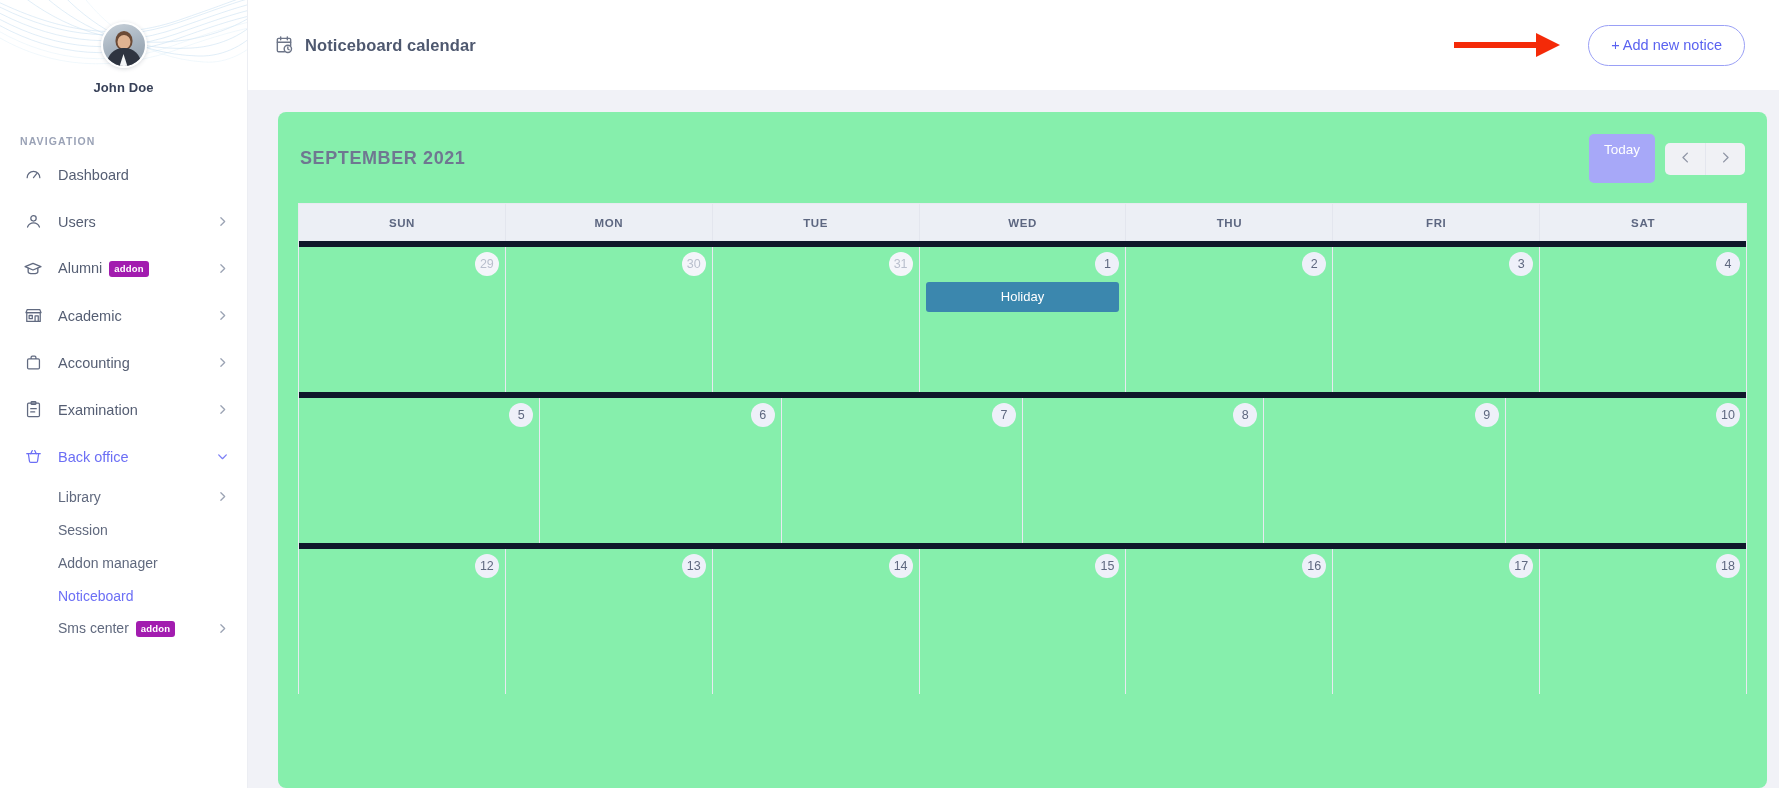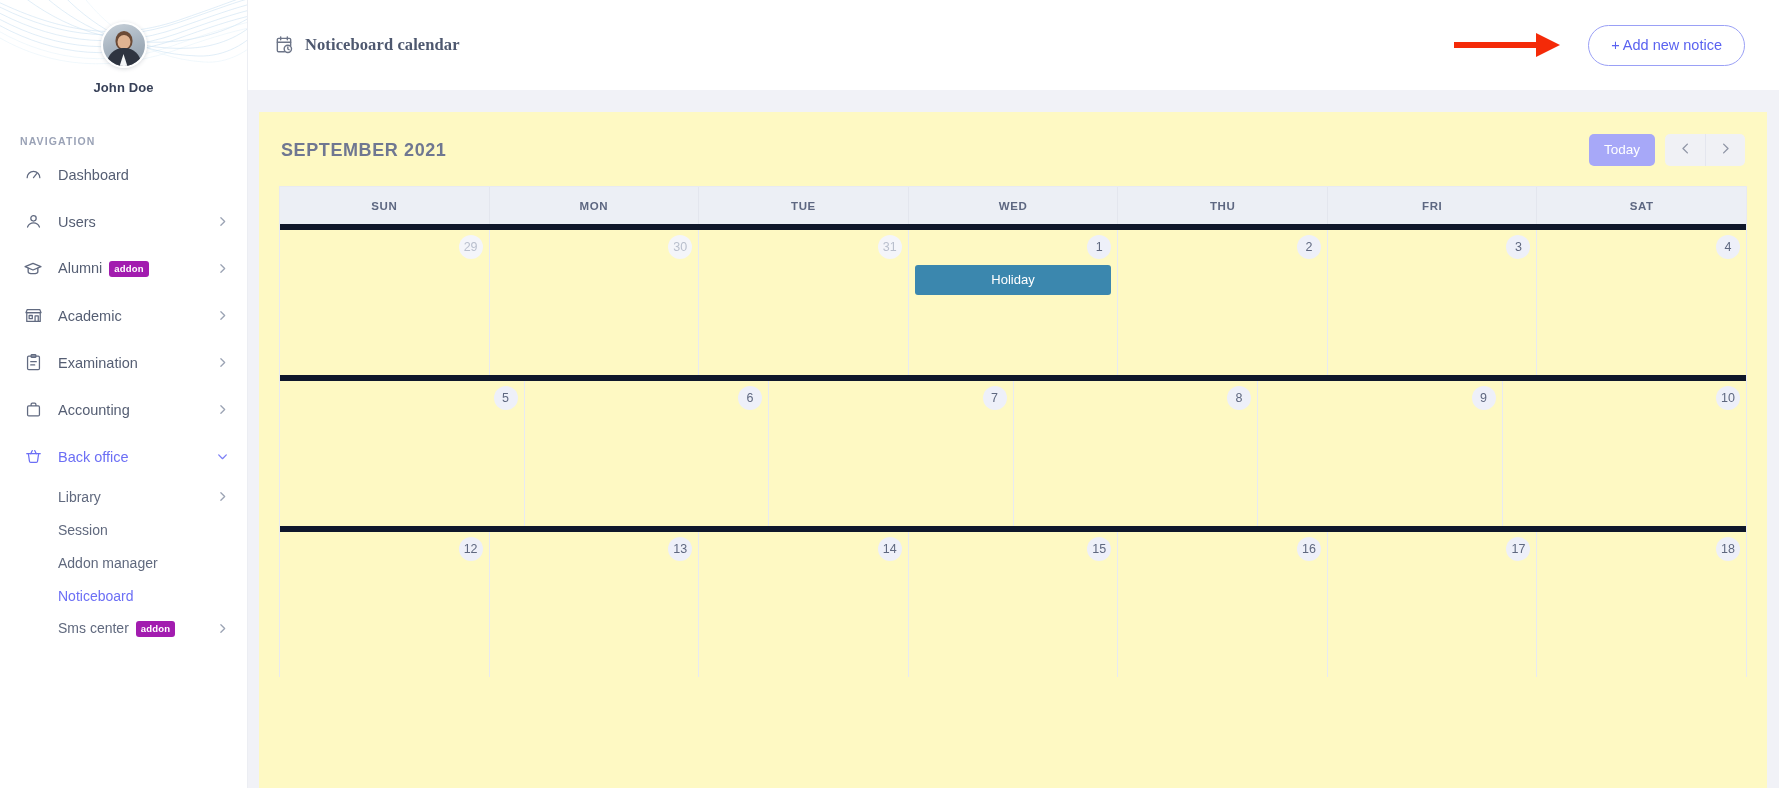--- a/index.html
+++ b/index.html
@@ -103,56 +103,56 @@
     flex: 1; height: 788px; background: #f1f2f7;
     overflow: hidden; display: flex; flex-direction: column;
   }
   .page-head {
     height: 90px; margin: 0 0 0 0;
     background:#ffffff;
     display: flex; align-items: center; justify-content: space-between;
     padding: 0 34px 0 26px;
     position: relative;
   }
-  .page-title-wrap { display: flex; align-items: center; gap: 11px; font-family: Liberation Serif, serif; }
+  .page-title-wrap { display: flex; align-items: center; gap: 11px; }
   .page-title {
     font-size: 16.5px; font-weight: bold; color: #4e586f; letter-spacing: .1px;
   }
   .title-ico { color: #6d7588; display: flex; }
   .head-right { display: flex; align-items: center; }
   .arrow-ann { margin-right: 14px; display: flex; align-items: center; }
   .btn-add {
     border: 1px solid #9aa0f6; background: #ffffff;
     color: #5a62f0; font-size: 14.5px;
     border-radius: 22px;
     padding: 11px 22px 12px;
     cursor: pointer; white-space: nowrap;
     font-family: "Liberation Sans", sans-serif;
   }
   .gap { height: 22px; background: #f1f2f7; }
 
   .cal-card {
-    background: #fef9c3; border-radius: 0;
-    margin: 0 12px 0 11px;
+    background: #86efac; border-radius: 8px;
+    margin: 0 12px 0 30px;
     flex: 1; overflow: hidden;
     padding: 22px 20px 0 20px;
   }
   .cal-toolbar {
     display: flex; align-items: center; justify-content: space-between;
     padding: 0 2px 20px 2px;
   }
   .cal-month {
     font-size: 18px; font-weight: bold; color: #6f7791;
     letter-spacing: .6px;
   }
   .cal-ctrls { display: flex; align-items: center; gap: 10px; }
   .btn-today {
     background: #a7a8f8; color: #ffffff; border: none;
     font-size: 13.5px; border-radius: 5px;
-    padding: 8px 15px 9px; cursor: pointer;
+    padding: 8px 15px 26px; cursor: pointer;
     font-family: "Liberation Sans", sans-serif;
   }
   .nav-group {
     display: flex; background: #f0f1f5; border-radius: 5px; overflow: hidden;
   }
   .nav-btn {
     width: 40px; height: 32px; background: transparent; border: none;
     display: flex; align-items: center; justify-content: center;
     cursor: pointer; color: #9096a6;
   }
@@ -288,42 +288,42 @@
         <span class="chev">
           <svg width="13" height="13" viewBox="0 0 24 24" fill="none" stroke="currentColor" stroke-width="2.4" stroke-linecap="round" stroke-linejoin="round">
               <polyline points="9 5 16 12 9 19"></polyline>
             </svg>
         </span>
       </div>
 
 
       <div class="nav-item">
         <span class="nav-ico">
+          <svg width="19" height="19" viewBox="0 0 24 24" fill="none" stroke="currentColor" stroke-width="1.6" stroke-linejoin="round">
+            <rect x="4.5" y="7.5" width="15" height="12.5" rx="1.5"></rect>
+              <path d="M9 7.5V5.5a1.5 1.5 0 0 1 1.5-1.5h3A1.5 1.5 0 0 1 15 5.5v2"></path>
+          </svg>
+        </span>
+        <span class="nav-text">Accounting</span>
+        <span class="chev">
+          <svg width="13" height="13" viewBox="0 0 24 24" fill="none" stroke="currentColor" stroke-width="2.4" stroke-linecap="round" stroke-linejoin="round">
+              <polyline points="9 5 16 12 9 19"></polyline>
+            </svg>
+        </span>
+      </div>
+
+      <div class="nav-item">
+        <span class="nav-ico">
           <svg width="19" height="19" viewBox="0 0 24 24" fill="none" stroke="currentColor" stroke-width="1.6" stroke-linecap="round" stroke-linejoin="round">
             <rect x="4.5" y="4" width="15" height="17" rx="1.5"></rect>
               <rect x="9" y="2.2" width="6" height="3.4" rx="1"></rect>
               <path d="M8.5 11h7M8.5 15h5"></path>
           </svg>
         </span>
         <span class="nav-text">Examination</span>
-        <span class="chev">
-          <svg width="13" height="13" viewBox="0 0 24 24" fill="none" stroke="currentColor" stroke-width="2.4" stroke-linecap="round" stroke-linejoin="round">
-              <polyline points="9 5 16 12 9 19"></polyline>
-            </svg>
-        </span>
-      </div>
-
-      <div class="nav-item">
-        <span class="nav-ico">
-          <svg width="19" height="19" viewBox="0 0 24 24" fill="none" stroke="currentColor" stroke-width="1.6" stroke-linejoin="round">
-            <rect x="4.5" y="7.5" width="15" height="12.5" rx="1.5"></rect>
-              <path d="M9 7.5V5.5a1.5 1.5 0 0 1 1.5-1.5h3A1.5 1.5 0 0 1 15 5.5v2"></path>
-          </svg>
-        </span>
-        <span class="nav-text">Accounting</span>
         <span class="chev">
           <svg width="13" height="13" viewBox="0 0 24 24" fill="none" stroke="currentColor" stroke-width="2.4" stroke-linecap="round" stroke-linejoin="round">
               <polyline points="9 5 16 12 9 19"></polyline>
             </svg>
         </span>
       </div>
 
       <div class="nav-item active">
         <span class="nav-ico">
           <svg width="19" height="19" viewBox="0 0 24 24" fill="none" stroke="currentColor" stroke-width="1.6" stroke-linecap="round" stroke-linejoin="round">

